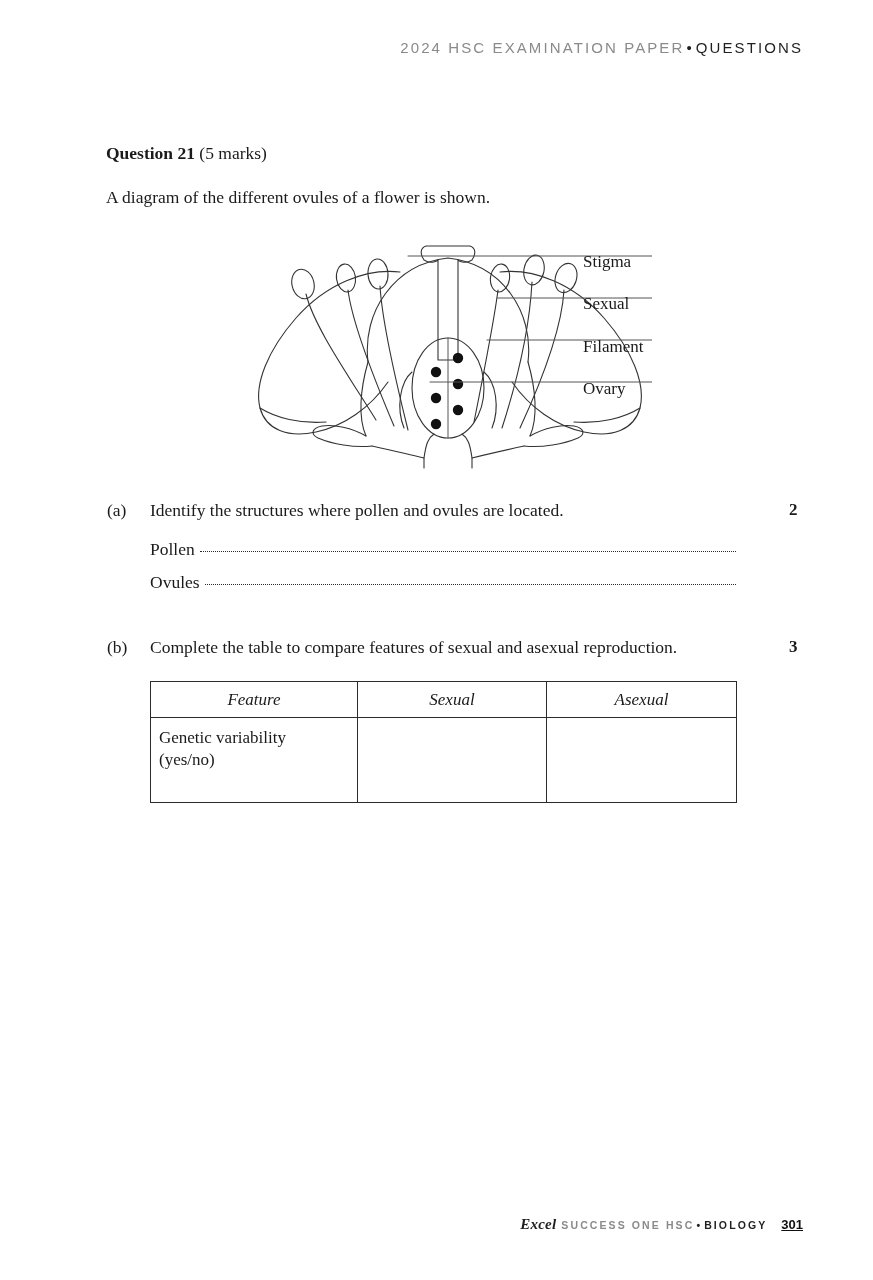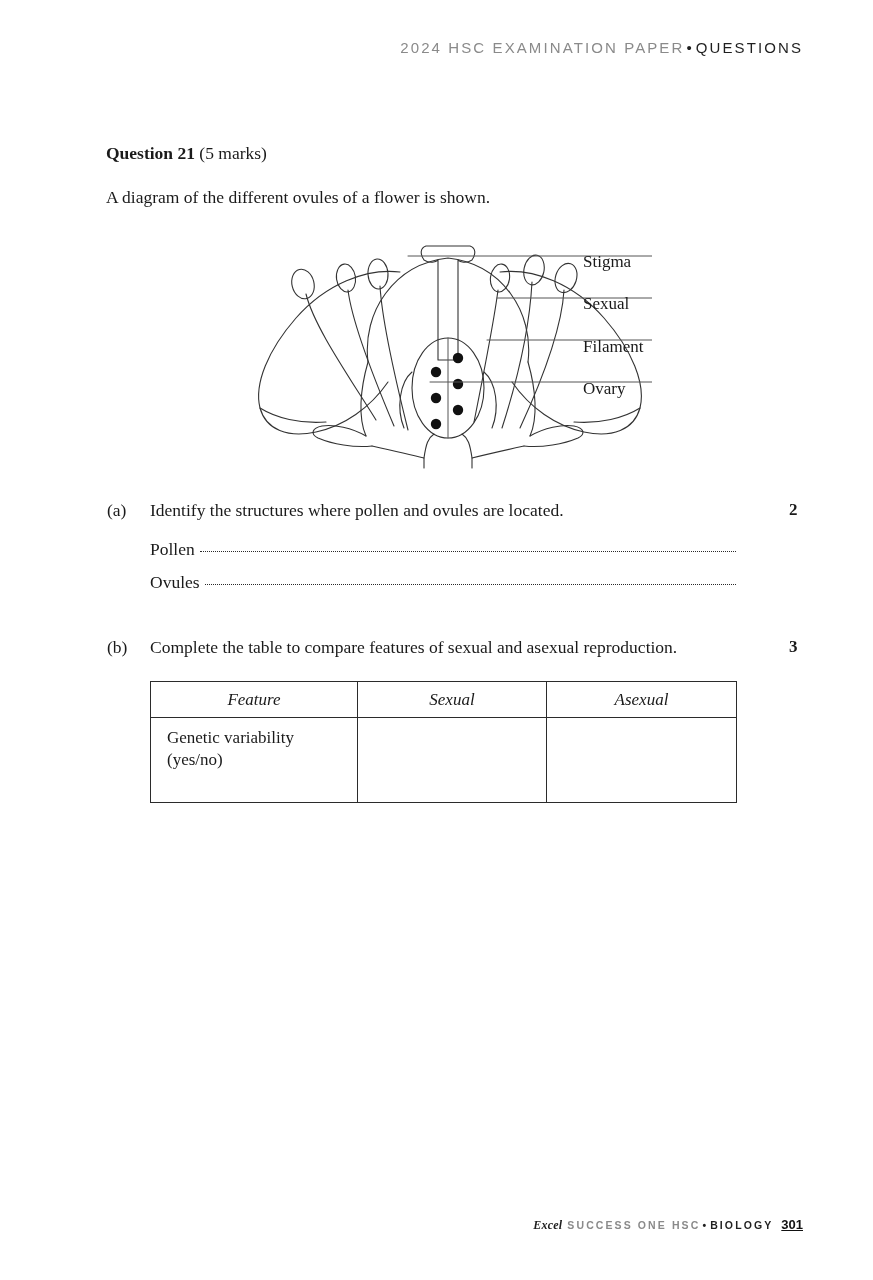--- a/index.html
+++ b/index.html
@@ -139,21 +139,21 @@
     text-align: center;
     vertical-align: middle;
     font-style: italic;
     font-weight: 400;
     font-size: 17px;
   }
   .cmp-table tbody td {
     font-size: 17px;
   }
   .cmp-table tbody td.feat {
-    padding: 9px 0 0 16px;
+    padding: 9px 0 0 8px;
     line-height: 1.32;
   }
   .r1 td { height: 75px; }
   .r2 td { height: 73px; }
   .r3 td { height: 75px; }
 
   
   .footer {
     position: absolute;
     bottom: 47px;
@@ -162,31 +162,31 @@
     font-size: 10.5px;
     font-weight: 700;
     letter-spacing: 2.1px;
     color: #8a8a8a;
     white-space: nowrap;
   }
   .footer .ft-excel {
     font-family: "Liberation Serif", "DejaVu Serif", serif;
     font-style: italic;
     font-weight: 700;
-    font-size: 12px;
+    font-size: 15px;
     letter-spacing: 0.2px;
     color: #1f1f1f;
   }
   .footer .ft-dot { color: #1f1f1f; padding: 0 2px; }
   .footer .ft-subject { color: #1f1f1f; margin-top: 34px; }
   .footer .ft-page {
     color: #111111;
     font-size: 13px;
     letter-spacing: 0;
-    margin-left: 8px;
+    margin-left: 14px;
     text-decoration: underline;
   }
 </style>
 </head>
 <body>
 
 <div class="running-head">
   <span>2024 HSC EXAMINATION PAPER</span><span class="rh-dot">•</span><span class="rh-strong">QUESTIONS</span>
 </div>
 

